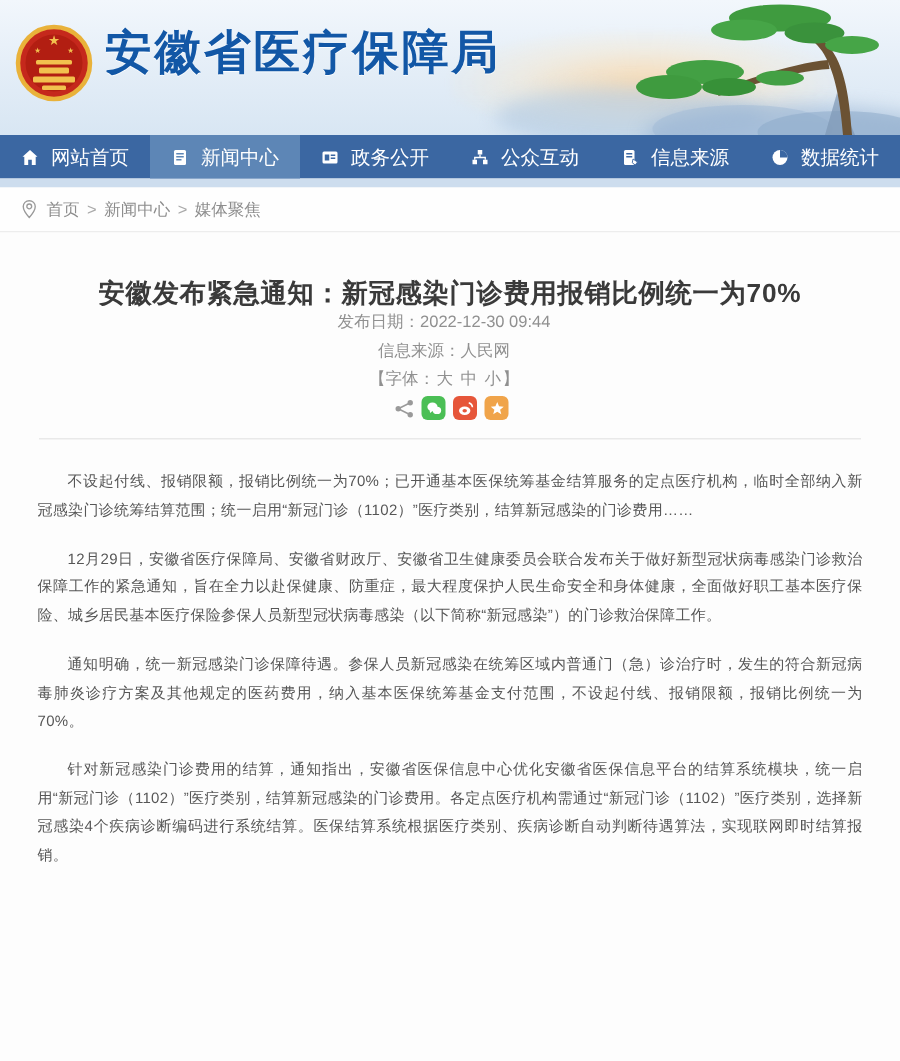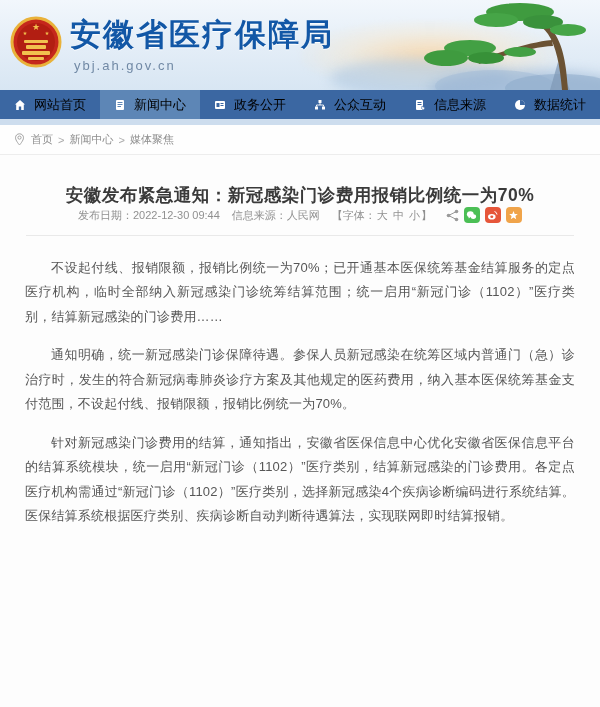--- a/index.html
+++ b/index.html
@@ -30,21 +30,21 @@
     font-size:31px; font-weight:bold; color:#1257a6; letter-spacing:2px;
     font-family:Liberation Mono, monospace;
     text-shadow:0 1px 0 rgba(255,255,255,0.8);
   }
   .brand-text .site-url { font-size:13px; color:#7189a5; letter-spacing:2px; margin-top:2px; padding-left:4px; }
 
   
   .nav { display:flex; height:29px; background:#3b67a2; }
   .nav-item {
     flex:1; display:flex; align-items:center; justify-content:center;
-    color:#000000; font-size:13px; cursor:pointer; gap:8px;
+    color:#ffffff; font-size:13px; cursor:pointer; gap:8px;
   }
   .nav-item.active { background:#5d86b6; }
   .nav-item svg { width:12px; height:12px; flex:0 0 auto; }
   .nav-strip { height:6px; background:#cdddee; }
 
   
   .crumbbar {
     height:30px; display:flex; align-items:center; padding:0 14px;
     background:#fefefe; border-bottom:1px solid #ededed; font-size:11px; color:#8d8d8d;
   }
@@ -53,36 +53,36 @@
   .crumb-sep { margin:0 5px; color:#aaa; }
 
   
   .article { padding:28px 24px 0 24px; background:#fdfdfd; }
   .article-title {
     text-align:center; font-size:17.5px; font-weight:bold; color:#3a3a3a;
     letter-spacing:0.5px; 
   }
   .article-meta {
     display:flex; justify-content:center; align-items:center;
-    font-size:11px; color:#909090; gap:4px; margin-bottom:12px;
+    font-size:11px; color:#909090; gap:4px; margin-bottom:12px;flex-direction:column;
   }
   .meta-group { margin-right:8px; white-space:nowrap; }
   .font-size-opt { cursor:pointer; margin:0 1px; }
   .share-row { display:flex; align-items:center; gap:5px; margin-left:2px; }
   .share-glyph { width:13px; height:13px; }
   .share-btn {
     width:16px; height:16px; border-radius:4px; display:flex; align-items:center;
     justify-content:center; cursor:pointer;
   }
   .share-btn svg { width:11px; height:11px; }
   .meta-divider { border:none; border-top:1px solid #e9e9e9; margin:0 2px 10px 2px; }
 
   .article-body { padding:10px 1px 0 1px; }
   .article-body p {
-    font-size:13px; color:#565656; line-height:1.88; text-indent:2em;
+    font-size:10px; color:#565656; line-height:1.88; text-indent:2em;
     margin-bottom:14px; text-align:justify; letter-spacing:0.2px;
   }
 </style>
 </head>
 <body>
 
 <div class="page">
 
   <div class="banner">
     <div class="glow"></div>
@@ -117,21 +117,20 @@
         <text x="26" y="16" font-size="9" fill="#f2c14e" text-anchor="middle">★</text>
         <text x="15" y="21" font-size="5" fill="#f2c14e" text-anchor="middle">★</text>
         <text x="37" y="21" font-size="5" fill="#f2c14e" text-anchor="middle">★</text>
         <rect x="14" y="26" width="24" height="3" rx="1" fill="#f2c14e"></rect>
         <rect x="16" y="31" width="20" height="4" rx="1" fill="#f2c14e"></rect>
         <rect x="12" y="37" width="28" height="4" rx="1" fill="#f2c14e"></rect>
         <rect x="18" y="43" width="16" height="3" rx="1" fill="#f2c14e"></rect>
       </svg>
       <div class="brand-text">
         <div class="site-name">安徽省医疗保障局</div>
-        <div class="site-url">ybj.ah.gov.cn</div>
       </div>
     </div>
   </div>
 
   <div class="nav">
     <div class="nav-item">
       <svg viewBox="0 0 12 12">
           <path d="M6 1 L11 5.5 L9.8 5.5 L9.8 11 L7.2 11 L7.2 7.5 L4.8 7.5 L4.8 11 L2.2 11 L2.2 5.5 L1 5.5 Z" fill="#fff"></path>
         </svg>
       <span>网站首页</span>
@@ -228,19 +227,20 @@
               <path d="M5.5 1 L6.7 3.9 L9.8 4.1 L7.4 6.1 L8.2 9.2 L5.5 7.5 L2.8 9.2 L3.6 6.1 L1.2 4.1 L4.3 3.9 Z" fill="#fff"></path>
             </svg>
         </span>
       </span>
     </div>
 
     <hr class="meta-divider">
 
     <div class="article-body">
       <p>不设起付线、报销限额，报销比例统一为70%；已开通基本医保统筹基金结算服务的定点医疗机构，临时全部纳入新冠感染门诊统筹结算范围；统一启用“新冠门诊（1102）”医疗类别，结算新冠感染的门诊费用……</p>
+      <p>12月29日，安徽省医疗保障局、安徽省财政厅、安徽省卫生健康委员会联合发布关于做好新型冠状病毒感染门诊救治保障工作的紧急通知，旨在全力以赴保健康、防重症，最大程度保护人民生命安全和身体健康，全面做好职工基本医疗保险、城乡居民基本医疗保险参保人员新型冠状病毒感染（以下简称“新冠感染”）的门诊救治保障工作。</p>
       <p>通知明确，统一新冠感染门诊保障待遇。参保人员新冠感染在统筹区域内普通门（急）诊治疗时，发生的符合新冠病毒肺炎诊疗方案及其他规定的医药费用，纳入基本医保统筹基金支付范围，不设起付线、报销限额，报销比例统一为70%。</p>
       <p>针对新冠感染门诊费用的结算，通知指出，安徽省医保信息中心优化安徽省医保信息平台的结算系统模块，统一启用“新冠门诊（1102）”医疗类别，结算新冠感染的门诊费用。各定点医疗机构需通过“新冠门诊（1102）”医疗类别，选择新冠感染4个疾病诊断编码进行系统结算。医保结算系统根据医疗类别、疾病诊断自动判断待遇算法，实现联网即时结算报销。</p>
 
     </div>
   </div>
 
 </div>
 
 </body></html>

